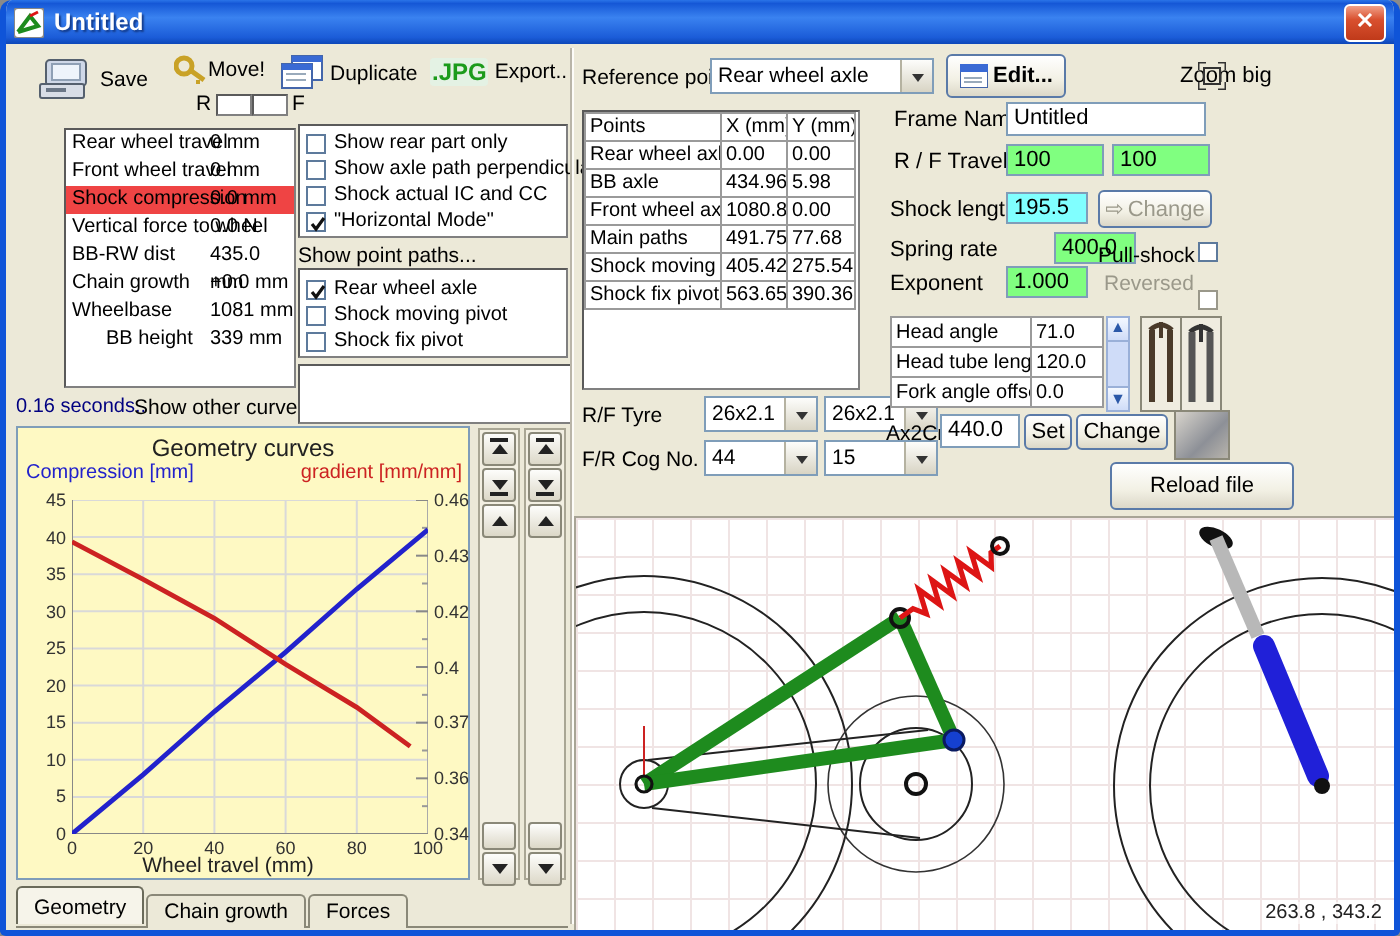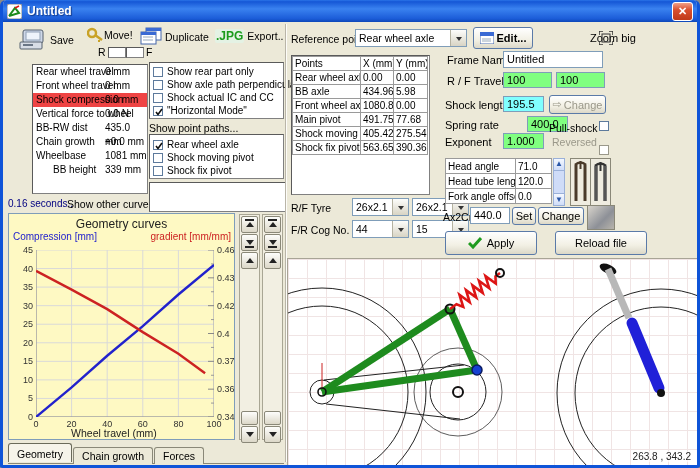--- a/index.html
+++ b/index.html
@@ -325,21 +325,21 @@
               <td>BB axle</td>
               <td>434.96</td>
               <td>5.98</td>
             </tr>
             <tr>
               <td>Front wheel axle</td>
               <td>1080.81</td>
               <td>0.00</td>
             </tr>
             <tr>
-              <td>Main pivot</td>
+              <td>Main paths</td>
               <td>491.75</td>
               <td>77.68</td>
             </tr>
             <tr>
               <td>Shock moving pivot</td>
               <td>405.42</td>
               <td>275.54</td>
             </tr>
             <tr>
               <td>Shock fix pivot</td>
@@ -450,26 +450,20 @@
       <span>440.0</span>
     </div>
     <div class="abs xpbtn" style="left:509px;top:185px;width:24px;height:18px;">
       <span>Set</span>
     </div>
     <div class="abs xpbtn" style="left:535px;top:185px;width:46px;height:18px;">
       <span>Change</span>
     </div>
     <div class="abs" style="left:584px;top:183px;width:26px;height:23px;border:1px solid #8a8878;background:linear-gradient(135deg,#d8d4cc,#8d9097 60%,#b8b4ac);"></div>
 
-    <div class="abs xpbtn" style="left:442px;top:209px;width:92px;height:24px;">
-      <svg width="14" height="12" style="margin-right:5px;">
-        <polyline points="1,6 5,10 13,1" fill="none" stroke="#1f9b1f" stroke-width="3"></polyline>
-      </svg>
-      <span>Apply</span>
-    </div>
     <div class="abs xpbtn" style="left:552px;top:209px;width:92px;height:24px;">
       <span>Reload file</span>
     </div>
 
     <div class="abs" id="drawing" style="left:284px;top:236px;width:410px;height:207px;
          background:linear-gradient(to right,#f0e4e4 1px,transparent 1px) 0 0/19px 19px,
          linear-gradient(to bottom,#f0e4e4 1px,transparent 1px) 0 0/19px 19px,#fff;
          border-top:1px solid #a8a496;border-left:1px solid #a8a496;box-sizing:border-box;overflow:hidden;">
       <svg width="410" height="207" viewBox="0 0 410 207">
 

